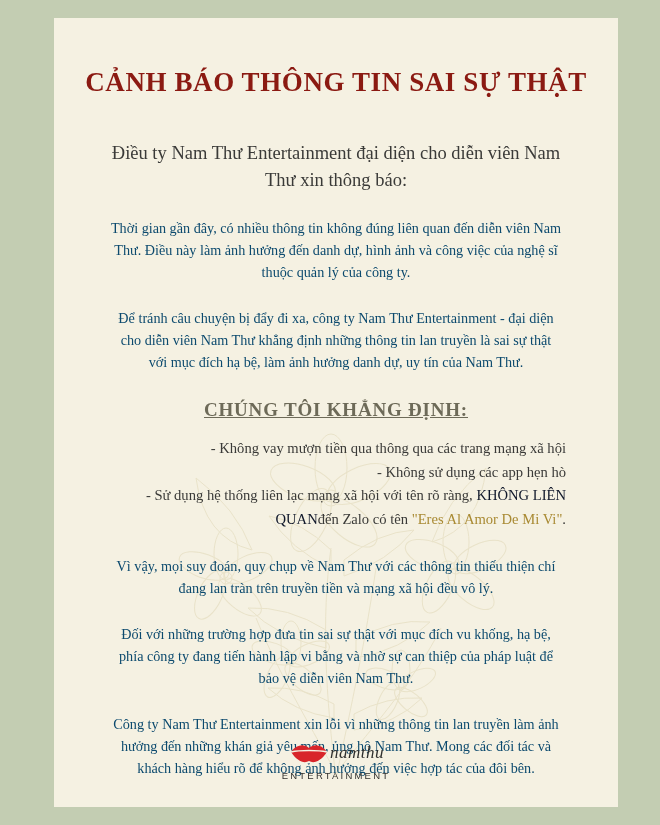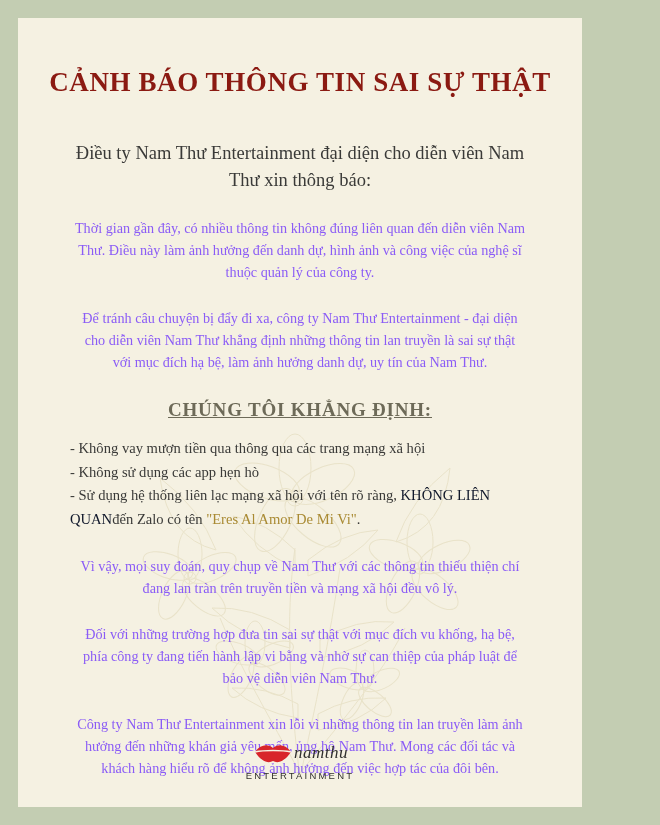--- a/index.html
+++ b/index.html
@@ -21,20 +21,21 @@
     box-sizing: border-box;
     padding: 18px 18px;
   }
   .card {
     position: relative;
     width: 564px;
     height: 789px;
     background: #f5f1e2;
     box-sizing: border-box;
     overflow: hidden;
+    margin-left: 36px;
   }
   .watermark {
     position: absolute;
     left: 50%;
     top: 300px;
     transform: translateX(-50%);
     width: 520px;
     height: 470px;
     opacity: 0.5;
     pointer-events: none;
@@ -55,33 +56,33 @@
     line-height: 1.2;
   }
   .intro {
     font-size: 18.5px;
     color: #3a3a38;
     line-height: 1.42;
     margin: 42px 20px 0 20px;
   }
   .para {
     font-size: 14.2px;
-    color: #8b5cf6;
+    color: #0c4a6e;
     line-height: 1.55;
     margin: 24px 26px 0 26px;
   }
   .affirm {
     font-size: 19px;
     color: #6d6a58;
     letter-spacing: 0.8px;
     margin: 26px 0 0 0;
     text-decoration: underline;
   }
   .list {
-    text-align: left;
+    text-align: right;
     margin: 16px 22px 0 22px;
     font-size: 14.6px;
     color: #3a3a38;
     line-height: 1.62;
   }
   .list-item {
     margin: 0;
   }
   .red {
     color: #0f172a;

